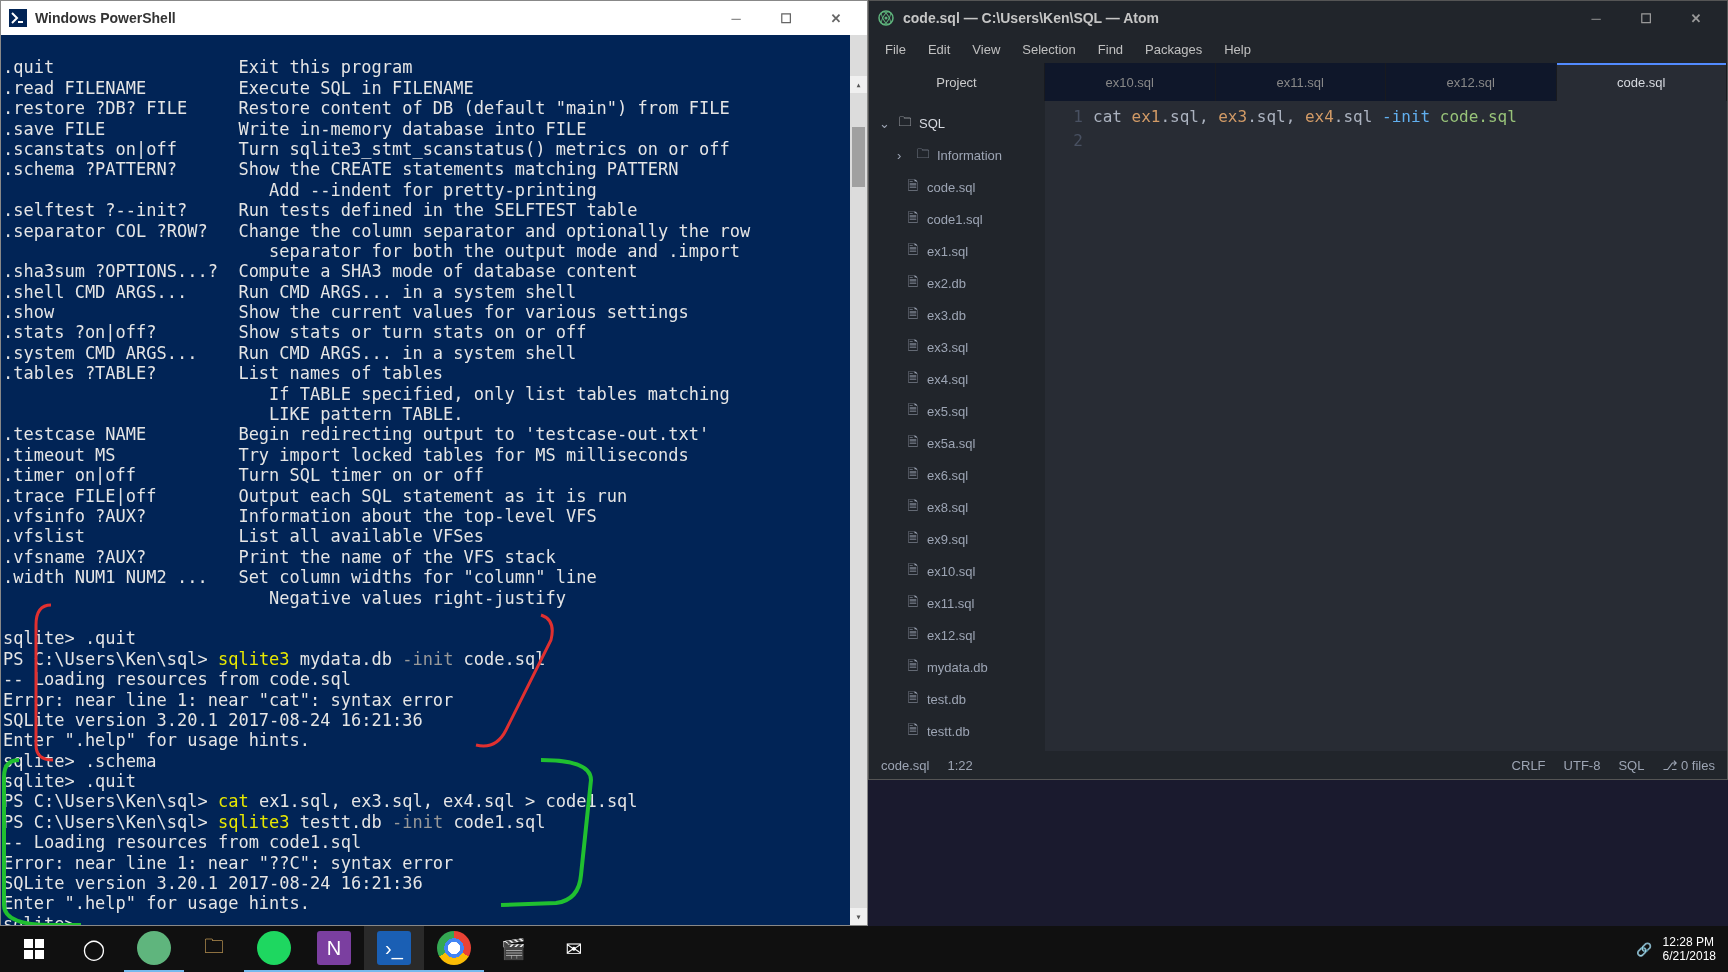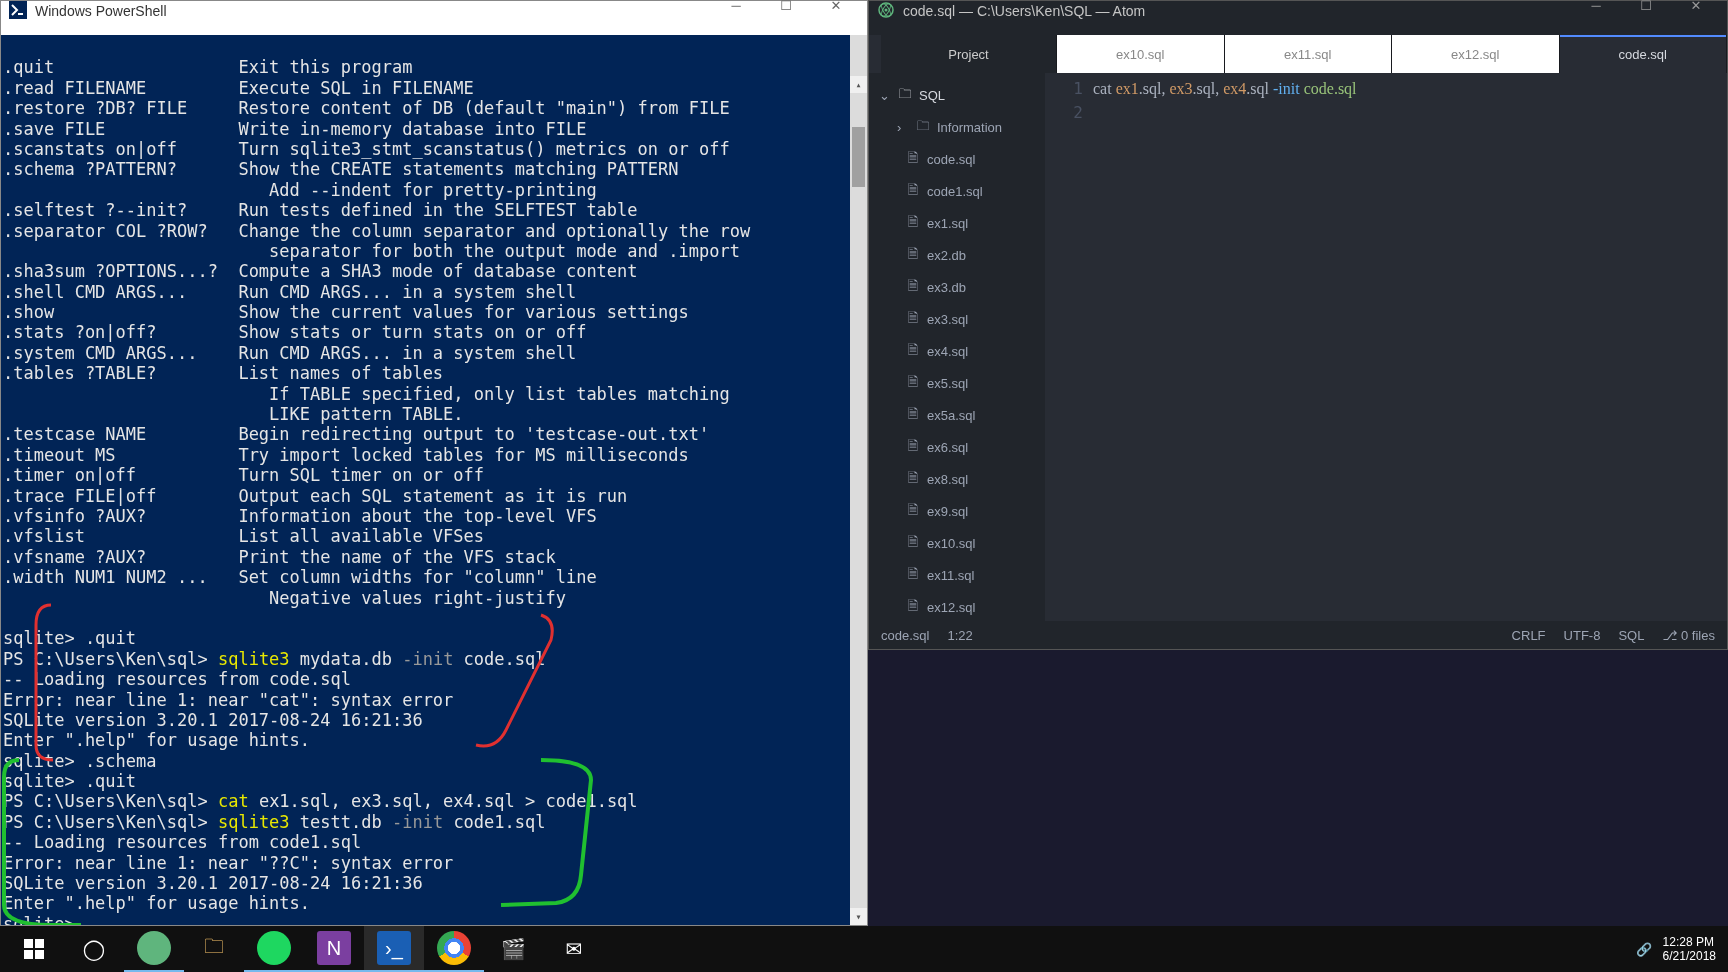--- a/index.html
+++ b/index.html
@@ -27,33 +27,34 @@
 .ps-window {
   width: 868px;
   height: 926px;
   background: #fff;
   display: flex;
   flex-direction: column;
   border: 1px solid #888;
 }
 .atom-window {
   flex: 1;
-  height: 650px;
+  height: 780px;
   background: #282c34;
   display: flex;
   flex-direction: column;
   border: 1px solid #555;
 }
 .titlebar {
   height: 34px;
   display: flex;
-  align-items: flex-end;
-  padding: 16px 8px;
+  align-items: center;
+  padding: 3px 8px;
   background: #fff;
   color: #333;
+  font-weight: bold;
 }
 .atom-titlebar { background: #21252b; color: #c5c5c5; }
 .titlebar-icon {
   width: 18px;
   height: 18px;
   margin-right: 8px;
   display: inline-flex;
   align-items: center;
   justify-content: center;
 }
@@ -101,23 +102,22 @@
   background: #21252b;
   color: #c0c0c0;
   display: flex;
   align-items: center;
   padding: 0 6px;
   gap: 2px;
 }
 .menu-item { padding: 4px 10px; }
 .tabbar {
   height: 38px;
-  background: #ffffff;
-  display: flex;
-  margin-left: 12px;
+  background: #0f172a;
+  display: flex;
 }
 .tab {
   flex: 1;
   display: flex;
   align-items: center;
   justify-content: center;
   color: #888;
   border-right: 1px solid #181a1f;
   position: relative;
 }
@@ -167,21 +167,20 @@
   text-align: right;
   padding: 4px 10px 0 0;
   line-height: 24px;
   user-select:none;
 }
 .code {
   flex: 1;
   color: #abb2bf;
   padding: 4px 0 0 0;
   line-height: 24px;
-  font-family: Liberation Serif, serif;
 }
 .tok-w { color: #abb2bf; }
 .tok-o { color: #d19a66; }
 .tok-b { color: #61afef; }
 .tok-g { color: #98c379; }
 .statusbar {
   height: 28px;
   background: #21252b;
   color: #9da5b4;
   display: flex;
@@ -307,20 +306,29 @@
               <ellipse cx="9" cy="9" rx="7" ry="3" stroke="#5fb57d" stroke-width="1" fill="none" transform="rotate(-60 9 9)"></ellipse>
             </svg>
         </span>
         <span class="titlebar-title">code.sql — C:\Users\Ken\SQL — Atom</span>
         <div class="titlebar-btns">
           <div class="titlebar-btn">─</div>
           <div class="titlebar-btn">☐</div>
           <div class="titlebar-btn">✕</div>
         </div>
       </div>
+      <div class="menubar">
+        <span class="menu-item">File</span>
+        <span class="menu-item">Edit</span>
+        <span class="menu-item">View</span>
+        <span class="menu-item">Selection</span>
+        <span class="menu-item">Find</span>
+        <span class="menu-item">Packages</span>
+        <span class="menu-item">Help</span>
+      </div>
       <div class="tabbar">
         <div class="tab project-tab">
             <span>Project</span>
           </div>
         <div class="tab">
             <span>ex10.sql</span>
           </div>
         <div class="tab">
             <span>ex11.sql</span>
           </div>

